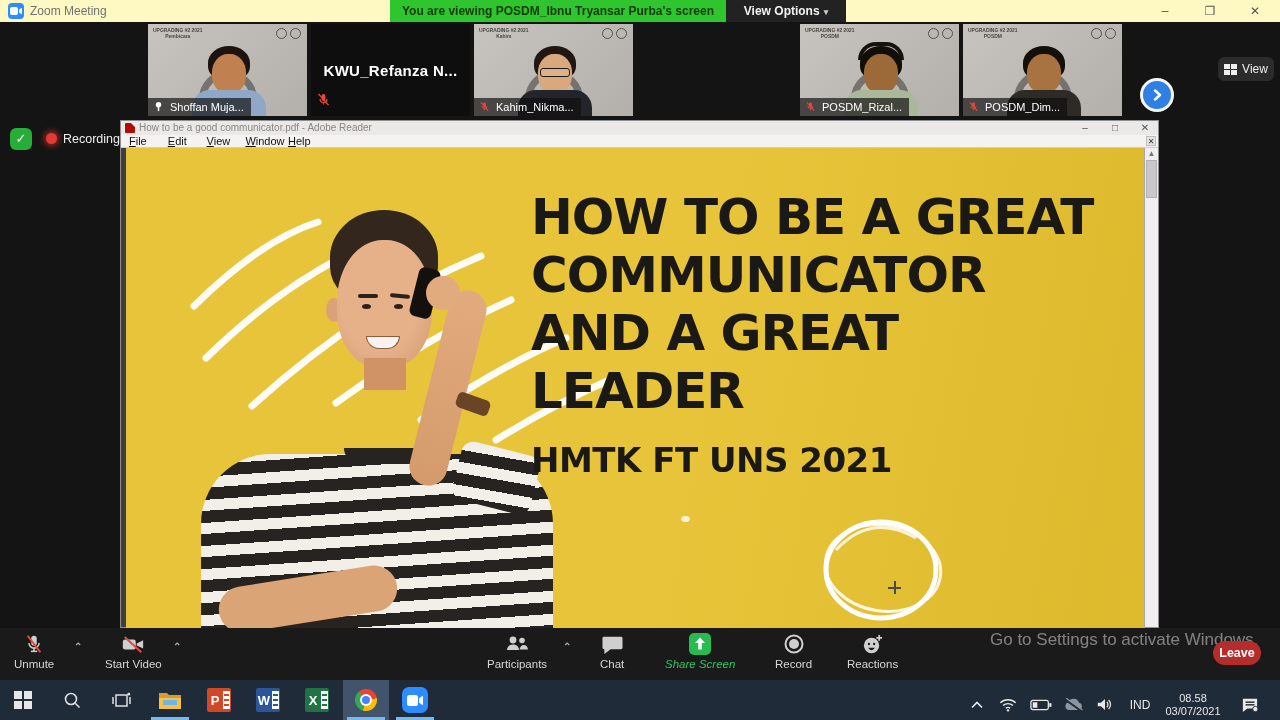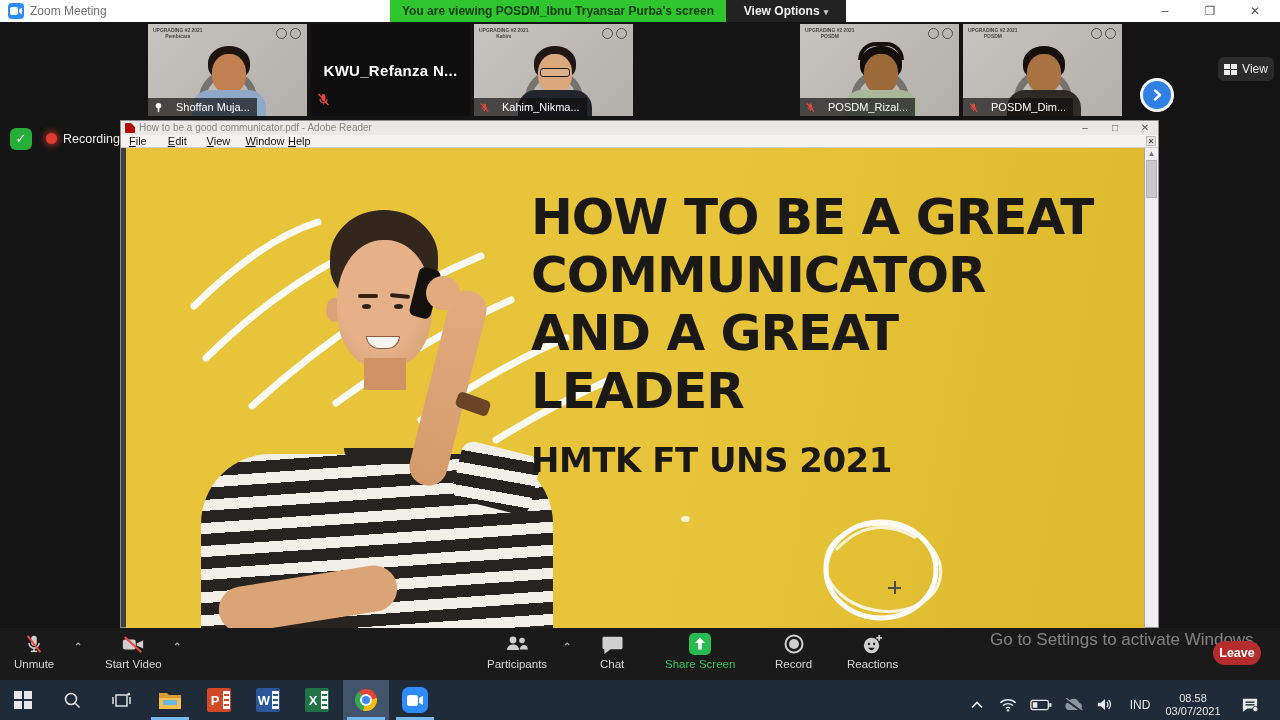--- a/index.html
+++ b/index.html
@@ -1,21 +1,21 @@
 <!DOCTYPE html>
 <html><head>
 <meta charset="utf-8">
 <style>
   * { margin:0; padding:0; box-sizing:border-box; }
   html,body { width:1280px; height:720px; overflow:hidden; background:#111;
     font-family:"Liberation Sans", sans-serif; }
   #screen { position:relative; width:1280px; height:720px; background:#141414; }
 
   
-  #titlebar { position:absolute; left:0; top:0; width:1280px; height:22px; background:#ffffff; z-index:10; }
+  #titlebar { position:absolute; left:0; top:0; width:1280px; height:22px; background:#fef9c3; z-index:10; }
   #zoom-app-icon { position:absolute; left:8px; top:3px; width:16px; height:16px; background:#2d8cff; border-radius:4px; }
   #zoom-app-icon svg { position:absolute; left:2px; top:4px; }
   #titlebar-label { position:absolute; left:30px; top:4px; font-size:12px; color:#707070; }
   #share-banner { position:absolute; left:390px; top:0; width:336px; height:22px; background:#2fc52f;
      color:#0e3b00; font-weight:bold; font-size:12px; text-align:center; line-height:22px; }
   #view-options { position:absolute; left:726px; top:0; width:120px; height:22px; background:#222;
      color:#f2f2f2; font-weight:bold; font-size:12px; text-align:center; line-height:22px; }
   #view-options .chev { font-size:9px; color:#ccc; margin-left:4px; }
   .winctl { position:absolute; top:3px; width:16px; height:16px; color:#555; font-size:12px; line-height:16px; text-align:center; }
 
@@ -28,21 +28,21 @@
      transform:scale(.62); transform-origin:left top; white-space:nowrap; font-weight:bold; }
   .vbanner div:last-child { text-align:center; }
   .vlogos { position:absolute; right:6px; top:4px; display:flex; gap:3px; }
   .vlogos span { width:11px; height:11px; border:1.5px solid #55504b; border-radius:50%; display:block; }
   .vring { position:absolute; left:50%; top:46px; width:58px; height:58px; margin-left:-29px;
      border:7px solid rgba(60,56,52,.55); border-radius:50%; }
   .vring i { position:absolute; left:50%; top:50%; width:18px; height:18px; margin:-9px 0 0 -9px;
      background:#b23430; border-radius:50%; display:block; }
   .p-hair,.p-face,.p-body,.p-glasses,.p-band { position:absolute; }
   .namebar { position:absolute; left:0; bottom:0; background:rgba(15,15,15,.68); color:#fff;
-     font-size:11px; padding:3px 7px 3px 5px; display:flex; align-items:flex-end; gap:12px; max-width:100%; white-space:nowrap; }
+     font-size:11px; padding:3px 7px 3px 5px; display:flex; align-items:flex-start; gap:6px; max-width:100%; white-space:nowrap; }
   .tile .centered-name { position:absolute; inset:0; display:flex; align-items:center; justify-content:center;
      color:#fff; font-weight:bold; font-size:15px; letter-spacing:.3px; }
   .tile .mic-corner { position:absolute; left:5px; bottom:5px; }
   #strip-next { position:absolute; left:1140px; top:54px; width:34px; height:34px; background:#2f7fe5;
      border:3px solid #f5f5f5; border-radius:50%; display:flex; align-items:center; justify-content:center; }
   #view-btn { position:absolute; left:1218px; top:33px; width:56px; height:24px; background:#2b2b2b;
      border-radius:6px; color:#eee; font-size:12px; display:flex; align-items:center; justify-content:center; gap:5px; }
 
   
   #security-shield { position:absolute; left:10px; top:128px; width:22px; height:22px; background:#27ae38;
@@ -109,21 +109,21 @@
   #white-dot { position:absolute; left:555px; top:368px; width:9px; height:6px; background:rgba(255,255,255,.8); border-radius:50%; }
   #wm1 { position:absolute; left:862px; top:455px; font-size:20px; color:rgba(255,255,255,.55); white-space:nowrap;margin-top:37px; }
   .cursor-x { position:absolute; background:#4a4a4a; }
 
   
   #ztoolbar { position:absolute; left:0; top:628px; width:1280px; height:52px; background:#1a1a1a; z-index:12; }
   .zbtn { position:absolute; top:4px; display:flex; flex-direction:column; align-items:center; color:#d6d6d6; font-size:11.5px; }
   .zbtn .ic { height:24px; display:flex; align-items:center; justify-content:center; }
   .zbtn .lbl { margin-top:2px; }
   .caret { position:absolute; color:#a8a8a8; font-size:10px; font-weight:bold; }
-  #share-btn .lbl { color:#2fc763; }
+  #share-btn .lbl { color:#2fc763;font-style:italic; }
   #wm2 { position:absolute; left:990px; top:2px; font-size:17px; color:rgba(255,255,255,.45); white-space:nowrap; }
   #leave-btn { position:absolute; left:1213px; top:13px; width:48px; height:24px; background:#b52c2c; border-radius:12px;
      color:#fff; font-weight:bold; font-size:12.5px; text-align:center; line-height:24px; }
 
   
   #taskbar { position:absolute; left:0; top:680px; width:1280px; height:40px; background:#202b3a; z-index:15; }
   .tb-item { position:absolute; top:0; width:46px; height:40px; display:flex; align-items:center; justify-content:center; }
   .tb-item.open:after { content:""; position:absolute; left:4px; bottom:0; width:38px; height:3px; background:#76b9ed; }
   .tb-item.focus { background:#42546b; }
   .office { width:24px; height:24px; position:relative; border-radius:2px; }

